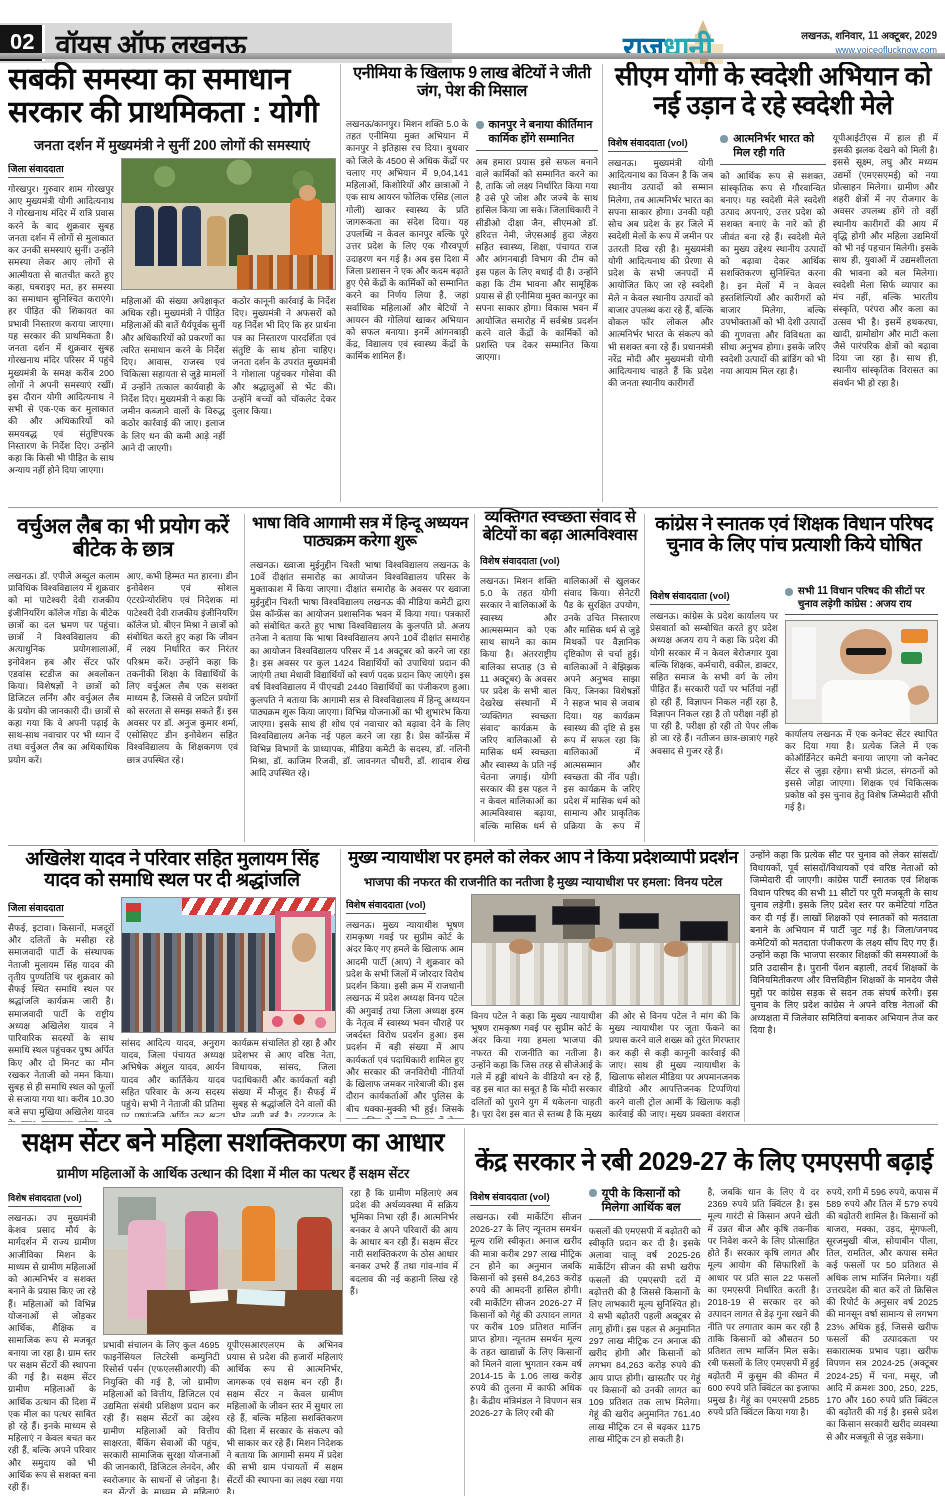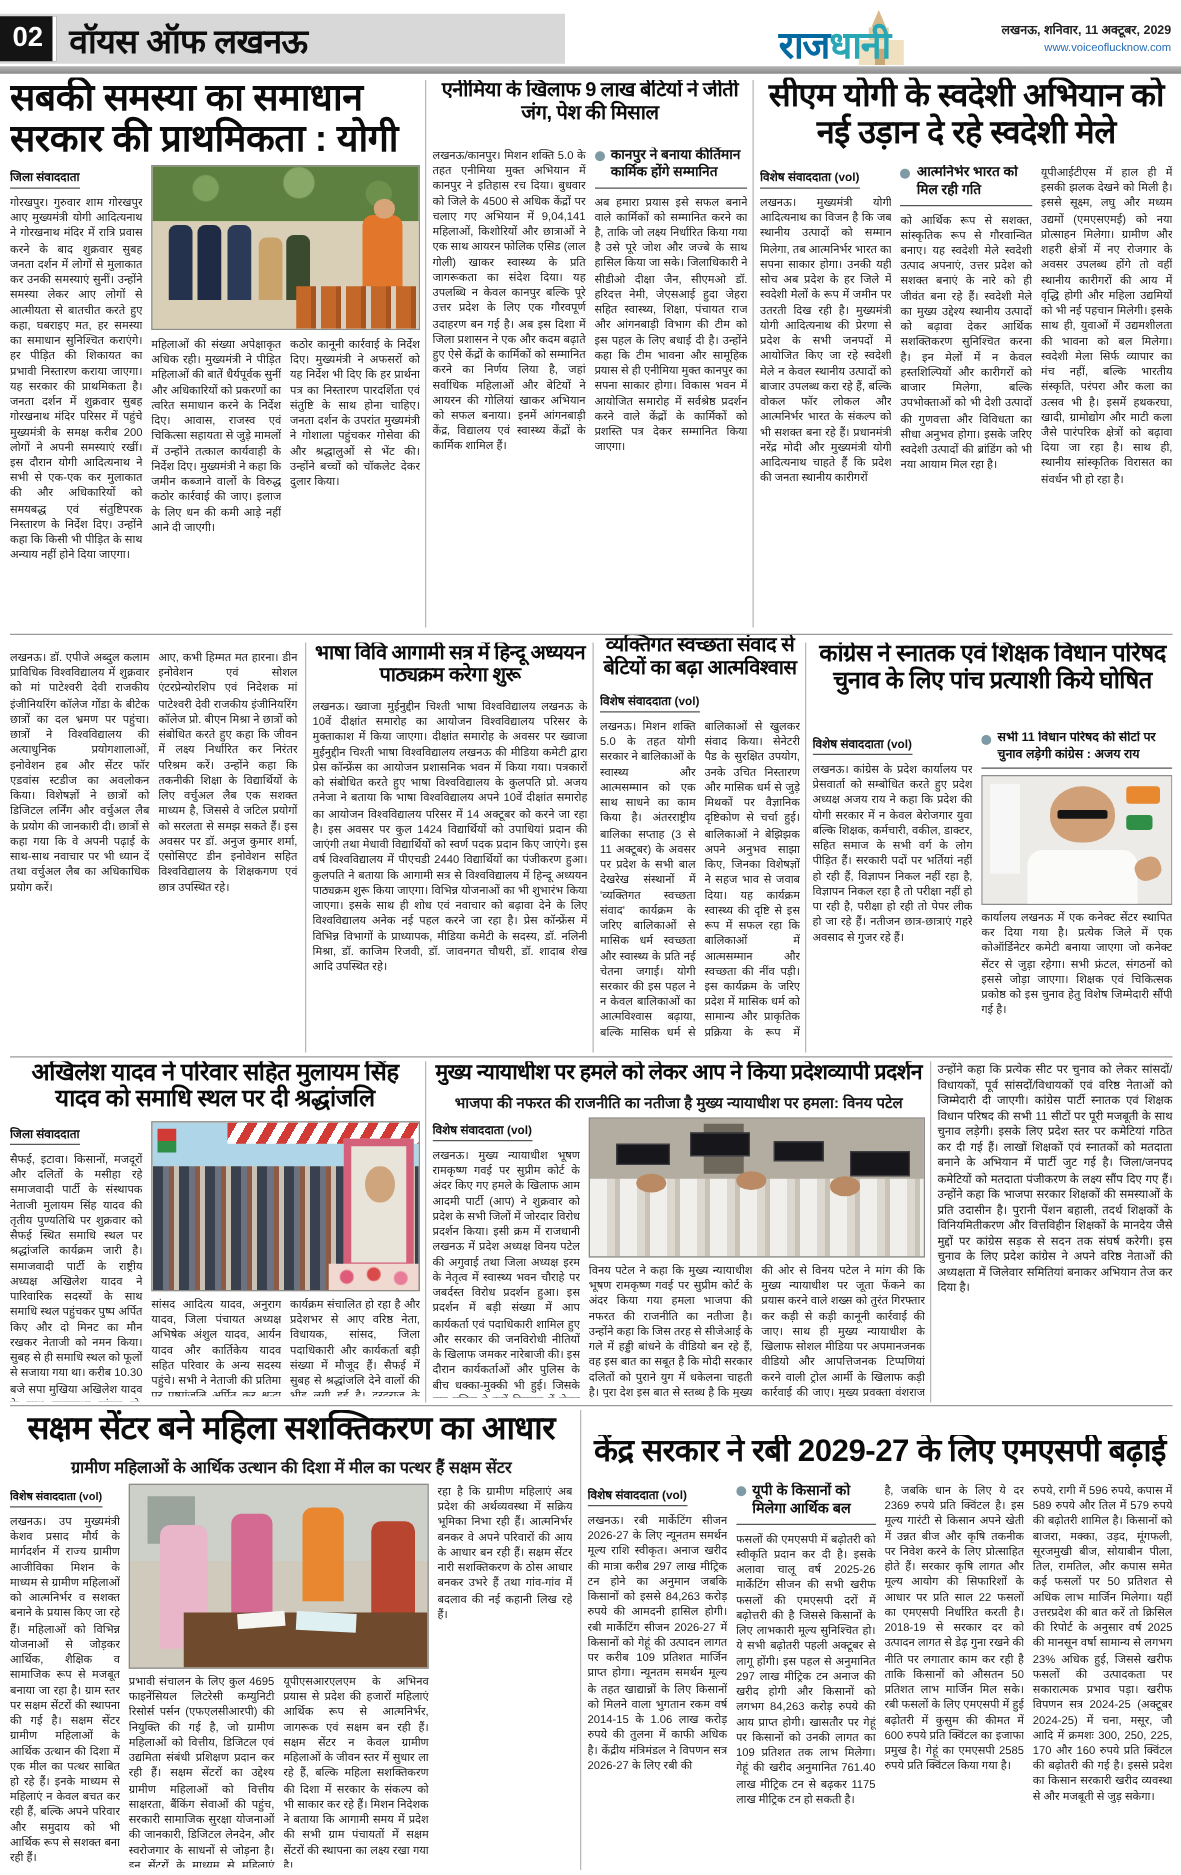--- a/index.html
+++ b/index.html
@@ -1,21 +1,21 @@
 <!DOCTYPE html>
 <html><head>
 <meta charset="utf-8">
 <style>
   * { margin:0; padding:0; box-sizing:border-box; }
   html,body { background:#f2f2f2; }
   body { font-family:"Liberation Sans", sans-serif; }
   .page { position:relative; width:945px; height:1500px; background:#ffffff; margin:0 auto; overflow:hidden; color:#1b1b1b; }
 
   
-  .masthead { position:absolute; left:0; top:4px; width:945px; height:52px; }
+  .masthead { position:absolute; left:0; top:16px; width:945px; height:52px; }
   .mh-left { position:absolute; left:0; top:7px; height:40px; width:452px; background:#d8d8d8; display:flex; align-items:center; }
   .pg-num { background:#141414; color:#fff; font-weight:bold; font-size:22px; padding:4px 8px 6px 10px; margin-right:10px; border-right:3px solid #fff; }
   .paper-name { font-weight:800; font-size:27px; color:#0d0d0d; letter-spacing:-0.5px; }
   .mh-logo { position:absolute; left:390px; right:0; top:2px; height:50px; text-align:center; }
   .mh-logo .temple-wrap { position:absolute; left:52%; top:0; }
   .logo-text { position:relative; font-weight:800; font-size:30px; letter-spacing:-1px; top:8px; }
   .logo-red { color:#0369a1; }
   .logo-teal { color:#2aa7b5; }
   .mh-right { position:absolute; right:8px; top:12px; text-align:right; }
   .dateline { font-weight:bold; font-size:10px; color:#222; }
@@ -148,20 +148,21 @@
   <div class="vr" style="left:474px; top:514px; height:328px;"></div>
   <div class="vr" style="left:644px; top:514px; height:328px;"></div>
   <div class="hr" style="top:845px;"></div>
   <div class="vr" style="left:340px; top:849px; height:273px;"></div>
   <div class="vr" style="left:744px; top:849px; height:273px;"></div>
   <div class="hr" style="top:1124px;"></div>
   <div class="vr" style="left:464px; top:1128px; height:368px;"></div>
 
   <section class="article" style="left:8px; top:62px; width:328px; height:443px;">
     <h1 class="hl hl-a1" style="height:70px;">सबकी समस्या का समाधान सरकार की प्राथमिकता : योगी</h1>
+    <div class="subhead" style="font-size:14px; margin:3px 0 4px; text-align:center;">जनता दर्शन में मुख्यमंत्री ने सुनीं 200 लोगों की समस्याएं</div>
     <div style="display:flex; gap:7px;">
       <div style="width:106px; flex:none;">
         <span class="byline">जिला संवाददाता</span>
         <div class="body-text" style="height:295px;">गोरखपुर। गुरुवार शाम गोरखपुर आए मुख्यमंत्री योगी आदित्यनाथ ने गोरखनाथ मंदिर में रात्रि प्रवास करने के बाद शुक्रवार सुबह जनता दर्शन में लोगों से मुलाकात कर उनकी समस्याएं सुनीं। उन्होंने समस्या लेकर आए लोगों से आत्मीयता से बातचीत करते हुए कहा, घबराइए मत, हर समस्या का समाधान सुनिश्चित कराएंगे। हर पीड़ित की शिकायत का प्रभावी निस्तारण कराया जाएगा। यह सरकार की प्राथमिकता है। जनता दर्शन में शुक्रवार सुबह गोरखनाथ मंदिर परिसर में पहुंचे मुख्यमंत्री के समक्ष करीब 200 लोगों ने अपनी समस्याएं रखीं। इस दौरान योगी आदित्यनाथ ने सभी से एक-एक कर मुलाकात की और अधिकारियों को समयबद्ध एवं संतुष्टिपरक निस्तारण के निर्देश दिए। उन्होंने कहा कि किसी भी पीड़ित के साथ अन्याय नहीं होने दिया जाएगा।</div>
       </div>
       <div style="width:215px; flex:none;">
         <div class="photo ph-yogi" style="width:215px; height:132px;">
           <div class="foliage"></div>
             <div class="floor"></div>
           <div class="person p1"></div>
@@ -207,20 +208,21 @@
           <span class="dot"></span>
           <span>आत्मनिर्भर भारत को मिल रही गति</span>
         </div>
         <div class="body-text" style="height:335px;">को आर्थिक रूप से सशक्त, सांस्कृतिक रूप से गौरवान्वित बनाए। यह स्वदेशी मेले स्वदेशी उत्पाद अपनाएं, उत्तर प्रदेश को सशक्त बनाएं के नारे को ही जीवंत बना रहे हैं। स्वदेशी मेले का मुख्य उद्देश्य स्थानीय उत्पादों को बढ़ावा देकर आर्थिक सशक्तिकरण सुनिश्चित करना है। इन मेलों में न केवल हस्तशिल्पियों और कारीगरों को बाजार मिलेगा, बल्कि उपभोक्ताओं को भी देशी उत्पादों की गुणवत्ता और विविधता का सीधा अनुभव होगा। इसके जरिए स्वदेशी उत्पादों की ब्रांडिंग को भी नया आयाम मिल रहा है।</div>
       </div>
       <div class="col body-text" style="height:368px;">यूपीआईटीएस में हाल ही में इसकी झलक देखने को मिली है। इससे सूक्ष्म, लघु और मध्यम उद्यमों (एमएसएमई) को नया प्रोत्साहन मिलेगा। ग्रामीण और शहरी क्षेत्रों में नए रोजगार के अवसर उपलब्ध होंगे तो वहीं स्थानीय कारीगरों की आय में वृद्धि होगी और महिला उद्यमियों को भी नई पहचान मिलेगी। इसके साथ ही, युवाओं में उद्यमशीलता की भावना को बल मिलेगा। स्वदेशी मेला सिर्फ व्यापार का मंच नहीं, बल्कि भारतीय संस्कृति, परंपरा और कला का उत्सव भी है। इसमें हथकरघा, खादी, ग्रामोद्योग और माटी कला जैसे पारंपरिक क्षेत्रों को बढ़ावा दिया जा रहा है। साथ ही, स्थानीय सांस्कृतिक विरासत का संवर्धन भी हो रहा है।</div>
     </div>
   </section>
 
   <section class="article" style="left:8px; top:514px; width:230px; height:328px;">
+    <h1 class="hl hl-vlab center" style="height:50px;">वर्चुअल लैब का भी प्रयोग करें बीटेक के छात्र</h1>
     <div class="cols" style="margin-top:6px;">
       <div class="col body-text" style="height:265px;">लखनऊ। डॉ. एपीजे अब्दुल कलाम प्राविधिक विश्वविद्यालय में शुक्रवार को मां पाटेश्वरी देवी राजकीय इंजीनियरिंग कॉलेज गोंडा के बीटेक छात्रों का दल भ्रमण पर पहुंचा। छात्रों ने विश्वविद्यालय की अत्याधुनिक प्रयोगशालाओं, इनोवेशन हब और सेंटर फॉर एडवांस स्टडीज का अवलोकन किया। विशेषज्ञों ने छात्रों को डिजिटल लर्निंग और वर्चुअल लैब के प्रयोग की जानकारी दी। छात्रों से कहा गया कि वे अपनी पढ़ाई के साथ-साथ नवाचार पर भी ध्यान दें तथा वर्चुअल लैब का अधिकाधिक प्रयोग करें।</div>
       <div class="col body-text" style="height:265px;">आए, कभी हिम्मत मत हारना। डीन इनोवेशन एवं सोशल एंटरप्रेन्योरशिप एवं निदेशक मां पाटेश्वरी देवी राजकीय इंजीनियरिंग कॉलेज प्रो. बीएन मिश्रा ने छात्रों को संबोधित करते हुए कहा कि जीवन में लक्ष्य निर्धारित कर निरंतर परिश्रम करें। उन्होंने कहा कि तकनीकी शिक्षा के विद्यार्थियों के लिए वर्चुअल लैब एक सशक्त माध्यम है, जिससे वे जटिल प्रयोगों को सरलता से समझ सकते हैं। इस अवसर पर डॉ. अनुज कुमार शर्मा, एसोसिएट डीन इनोवेशन सहित विश्वविद्यालय के शिक्षकगण एवं छात्र उपस्थित रहे।</div>
     </div>
   </section>
 
   <section class="article" style="left:250px; top:514px; width:220px; height:328px;">
     <h1 class="hl hl-small center" style="height:40px;">भाषा विवि आगामी सत्र में हिन्दू अध्ययन पाठ्यक्रम करेगा शुरू</h1>
     <div class="body-text" style="height:280px; margin-top:5px;">लखनऊ। ख्वाजा मुईनुद्दीन चिश्ती भाषा विश्वविद्यालय लखनऊ के 10वें दीक्षांत समारोह का आयोजन विश्वविद्यालय परिसर के मुक्ताकाश में किया जाएगा। दीक्षांत समारोह के अवसर पर ख्वाजा मुईनुद्दीन चिश्ती भाषा विश्वविद्यालय लखनऊ की मीडिया कमेटी द्वारा प्रेस कॉन्फ्रेंस का आयोजन प्रशासनिक भवन में किया गया। पत्रकारों को संबोधित करते हुए भाषा विश्वविद्यालय के कुलपति प्रो. अजय तनेजा ने बताया कि भाषा विश्वविद्यालय अपने 10वें दीक्षांत समारोह का आयोजन विश्वविद्यालय परिसर में 14 अक्टूबर को करने जा रहा है। इस अवसर पर कुल 1424 विद्यार्थियों को उपाधियां प्रदान की जाएंगी तथा मेधावी विद्यार्थियों को स्वर्ण पदक प्रदान किए जाएंगे। इस वर्ष विश्वविद्यालय में पीएचडी 2440 विद्यार्थियों का पंजीकरण हुआ। कुलपति ने बताया कि आगामी सत्र से विश्वविद्यालय में हिन्दू अध्ययन पाठ्यक्रम शुरू किया जाएगा। विभिन्न योजनाओं का भी शुभारंभ किया जाएगा। इसके साथ ही शोध एवं नवाचार को बढ़ावा देने के लिए विश्वविद्यालय अनेक नई पहल करने जा रहा है। प्रेस कॉन्फ्रेंस में विभिन्न विभागों के प्राध्यापक, मीडिया कमेटी के सदस्य, डॉ. नलिनी मिश्रा, डॉ. काजिम रिजवी, डॉ. जावनगत चौधरी, डॉ. शादाब शेख आदि उपस्थित रहे।</div>
   </section>

